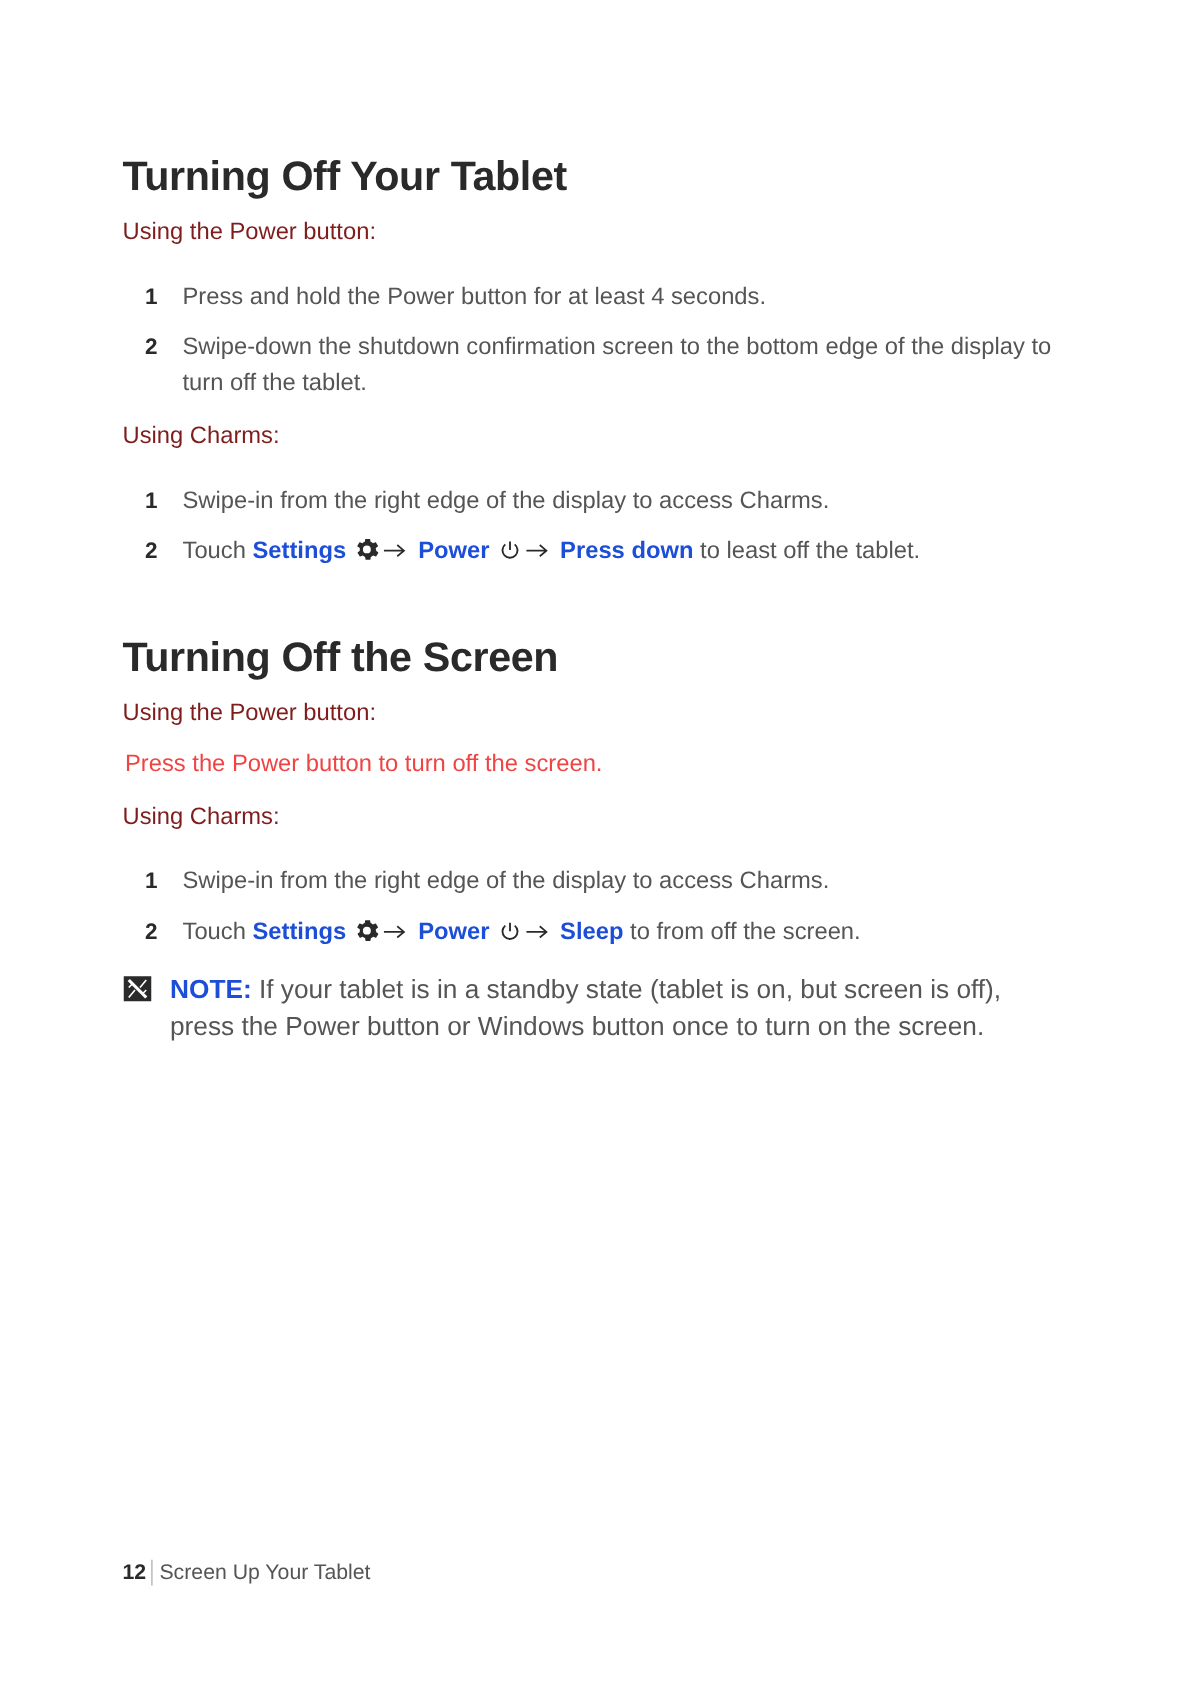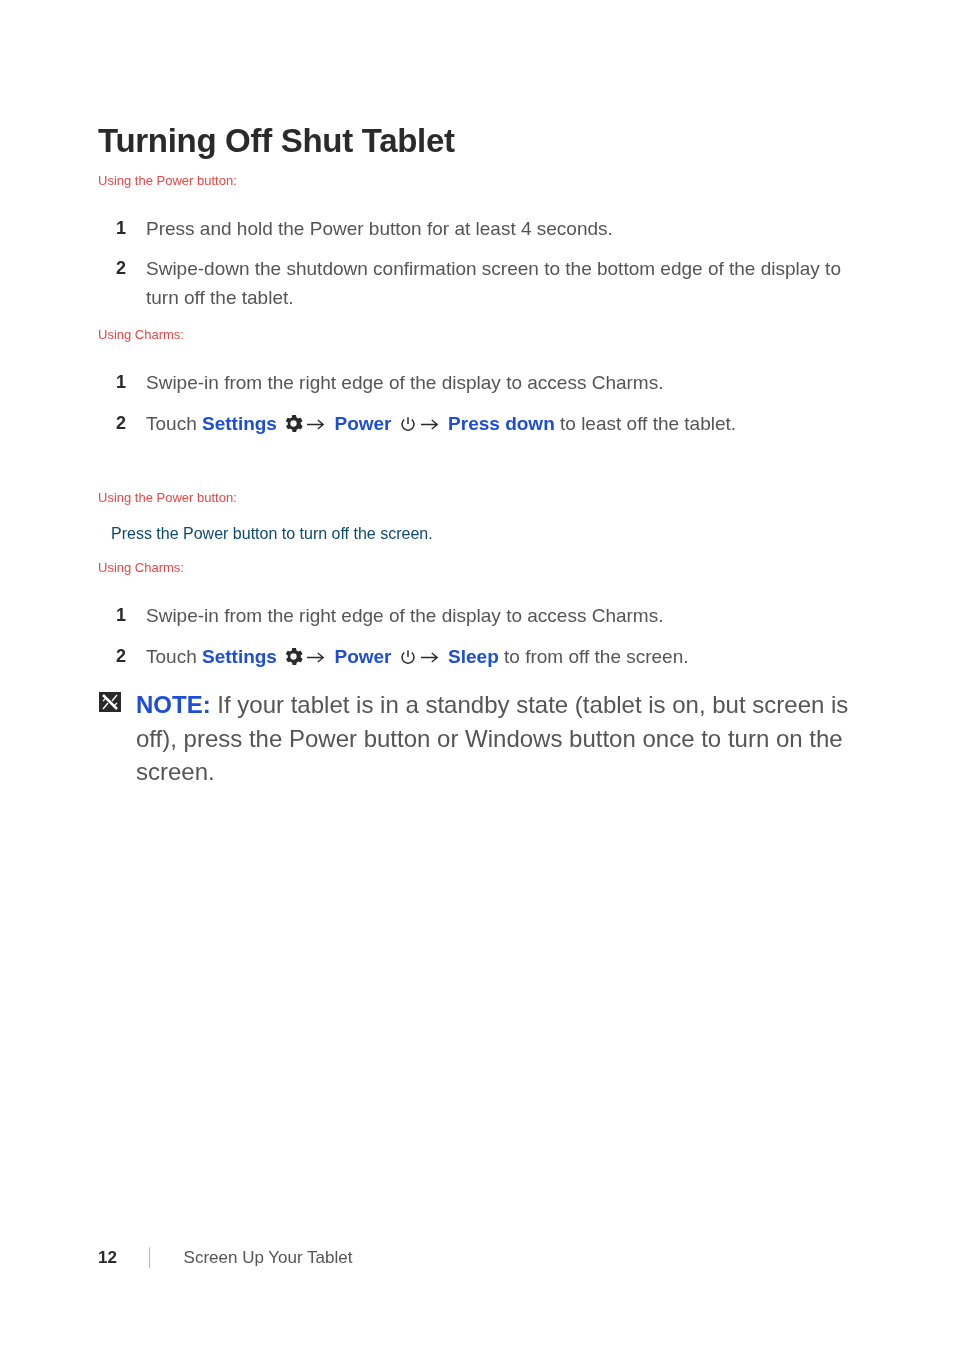--- a/index.html
+++ b/index.html
@@ -13,22 +13,22 @@
       padding: 122px 98px 0 98px;
     }
     h2 {
       font-size: 33px;
       font-weight: 700;
       color: #2a2a2a;
       margin-bottom: 12px;
       letter-spacing: -0.3px;
     }
     .intro {
-      font-size: 13px;
-      color: #ef4444;
+      font-size: 19px;
+      color: #7f1d1d;
       margin-bottom: 14px;
       line-height: 1.45;
     }
     ol {
       list-style: none;
       counter-reset: li;
       margin-left: 18px;
       margin-bottom: 14px;
       margin-top: 24px;
     }
@@ -44,23 +44,23 @@
     ol li::before {
       content: counter(li);
       position: absolute;
       left: 0;
       top: 0;
       font-weight: 700;
       color: #2a2a2a;
       font-size: 18px;
     }
     .plain {
-      font-size: 16px;
-      color: #0c4a6e;
-      margin-left: 13px;
+      font-size: 19px;
+      color: #ef4444;
+      margin-left: 2px;
       margin-bottom: 14px;
       line-height: 1.45;
     }
     .bold { font-weight: 700; color: #1d4ed8; }
     .icon {
       display: inline-block;
       vertical-align: -3px;
       margin: 0 2px;
     }
     .arrow {
@@ -70,42 +70,41 @@
     }
     .section2 { margin-top: 48px; }
     .note-block {
       display: flex;
       gap: 14px;
       margin-top: 8px;
       align-items: flex-start;
     }
     .note-icon { flex-shrink: 0; margin-top: 3px; }
     .note-text {
-      font-size: 24px;
+      font-size: 21px;
       color: #555;
       line-height: 1.4;
     }
     .footer {
       position: absolute;
       bottom: 86px;
       left: 98px;
       display: flex;
       align-items: center;
-      gap: 28px;
       font-size: 17px;
       color: #555;
       margin-top: 29px;
     }
     .page-num { font-weight: 700; color: #2a2a2a; }
     .divider { color: #bbb; font-weight: 300; }
   </style>
 </head>
 <body>
 
-<h2>Turning Off Shut Tablet</h2>
+<h2>Turning Off Your Tablet</h2>
 <p class="intro">Using the Power button:</p>
 <ol>
   <li>Press and hold the Power button for at least 4 seconds.</li>
   <li>Swipe-down the shutdown confirmation screen to the bottom edge of the display to turn off the tablet.</li>
 </ol>
 <p class="intro">Using Charms:</p>
 <ol>
   <li>Swipe-in from the right edge of the display to access Charms.</li>
   <li>
     <span>Touch </span><span class="bold">Settings</span>
@@ -118,20 +117,21 @@
     <span class="icon"><svg width="18" height="18" viewBox="0 0 24 24">
           <path fill="none" stroke="#2a2a2a" stroke-width="2" d="M12 3v9M7 6a8 8 0 1010 0"></path>
         </svg></span><span class="arrow"><svg width="18" height="11" viewBox="0 0 20 12">
           <path fill="none" stroke="#2a2a2a" stroke-width="1.5" d="M0 6h17M12 1l6 5-6 5"></path>
         </svg></span>
     <span class="bold">Press down</span><span> to least off the tablet.</span>
   </li>
 </ol>
 
 <div class="section2">
+<h2>Turning Off the Screen</h2>
 <p class="intro">Using the Power button:</p>
 <p class="plain">Press the Power button to turn off the screen.</p>
 <p class="intro">Using Charms:</p>
 <ol>
   <li>Swipe-in from the right edge of the display to access Charms.</li>
   <li>
     <span>Touch </span><span class="bold">Settings</span>
     <span class="icon"><svg width="19" height="19" viewBox="0 0 24 24">
             <path fill="#2a2a2a" d="M12 8a4 4 0 100 8 4 4 0 000-8zm9.4 4c0 .5 0 1-.1 1.4l2.1 1.6c.2.1.2.4.1.6l-2 3.4c-.1.2-.4.3-.6.2l-2.5-1a7.7 7.7 0 01-2.4 1.4l-.4 2.6c0 .2-.2.4-.5.4h-4c-.2 0-.4-.2-.5-.4l-.4-2.6a7.7 7.7 0 01-2.4-1.4l-2.5 1c-.2.1-.5 0-.6-.2l-2-3.4c-.1-.2-.1-.5.1-.6l2.1-1.6c0-.4-.1-.9-.1-1.4s0-1 .1-1.4L2.5 9c-.2-.1-.2-.4-.1-.6l2-3.4c.1-.2.4-.3.6-.2l2.5 1c.7-.6 1.5-1 2.4-1.4l.4-2.6c0-.2.2-.4.5-.4h4c.2 0 .4.2.5.4l.4 2.6c.9.3 1.7.8 2.4 1.4l2.5-1c.2-.1.5 0 .6.2l2 3.4c.1.2.1.5-.1.6l-2.1 1.6c0 .4.1.9.1 1.4z"></path>
           </svg></span><span class="arrow"><svg width="18" height="11" viewBox="0 0 20 12">

